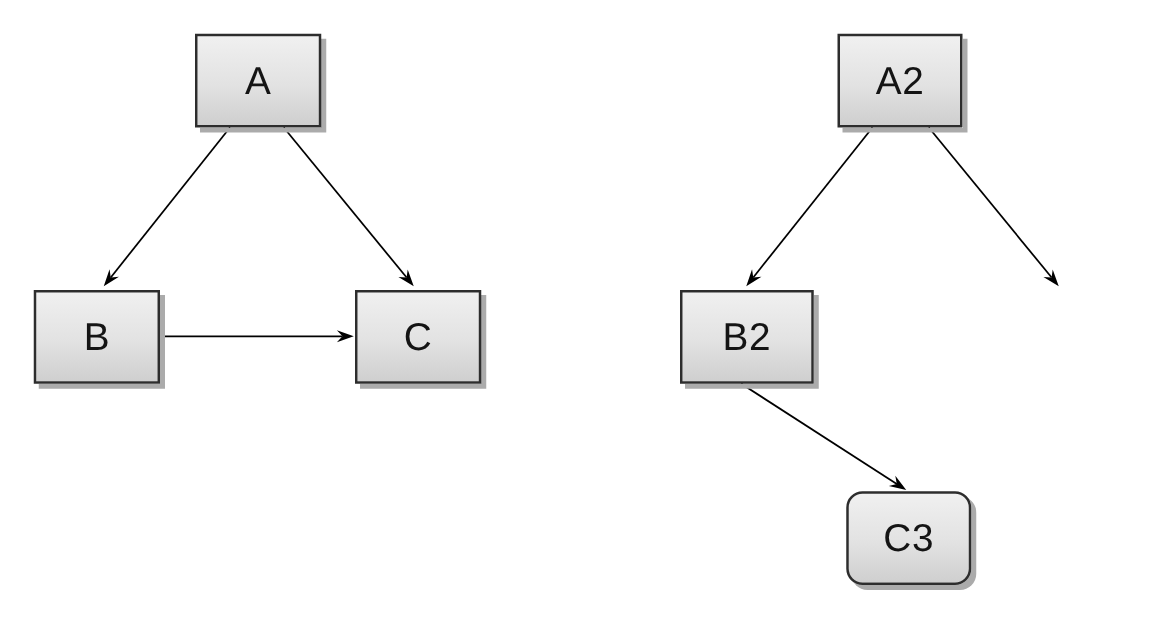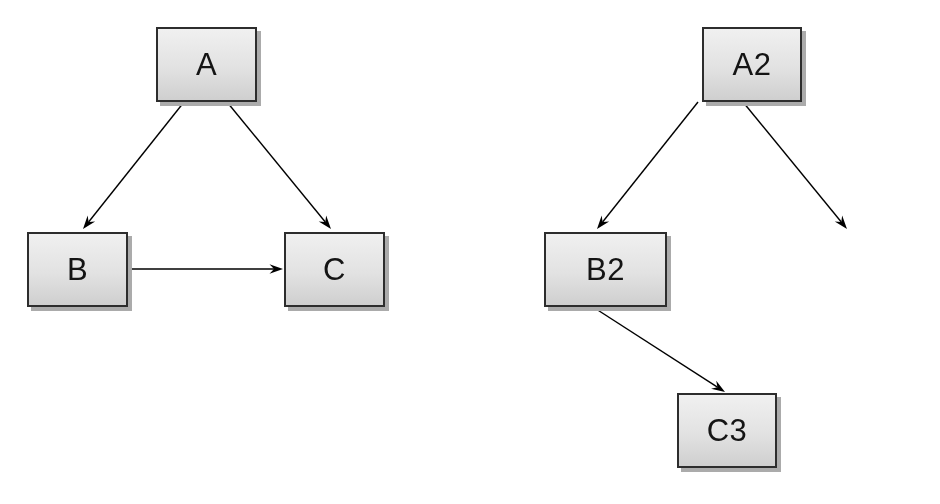--- a/index.html
+++ b/index.html
@@ -70,22 +70,22 @@
     </svg>
 <div class="node" style="left: 156px; top: 27px; width: 101px; height: 75px;">
       <span>A</span>
     </div>
     <div class="node" style="left: 27px; top: 232px; width: 101px; height: 75px;">
       <span>B</span>
     </div>
     <div class="node" style="left: 284px; top: 232px; width: 101px; height: 75px;">
       <span>C</span>
     </div>
-    <div class="node" style="left: 670px; top: 27px; width: 100px; height: 75px; margin-left: 32px;">
+    <div class="node" style="left: 670px; top: 27px; width: 100px; height: 75px;">
       <span>A2</span>
     </div>
-    <div class="node" style="left: 544px; top: 232px; width: 123px; height: 75px;">
+    <div class="node" style="left: 544px; top: 232px; width: 107px; height: 75px;">
       <span>B2</span>
     </div>
-    <div class="node" style="left: 677px; top: 393px; width: 100px; height: 75px;">
+    <div class="node" style="left: 677px; top: 393px; width: 100px; height: 75px; border-radius: 13px;">
       <span>C3</span>
     </div>
   </div>
 
 </body></html>

